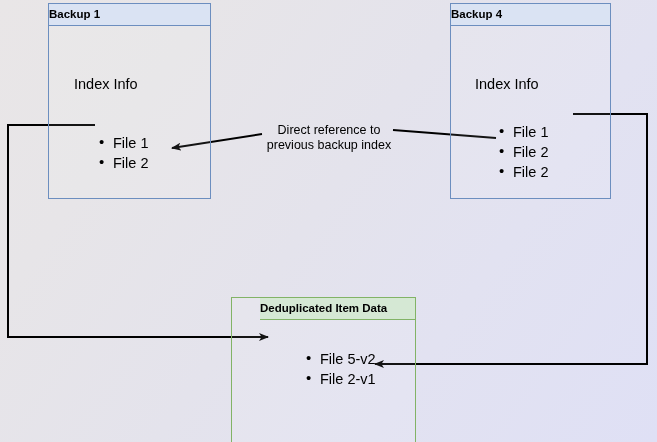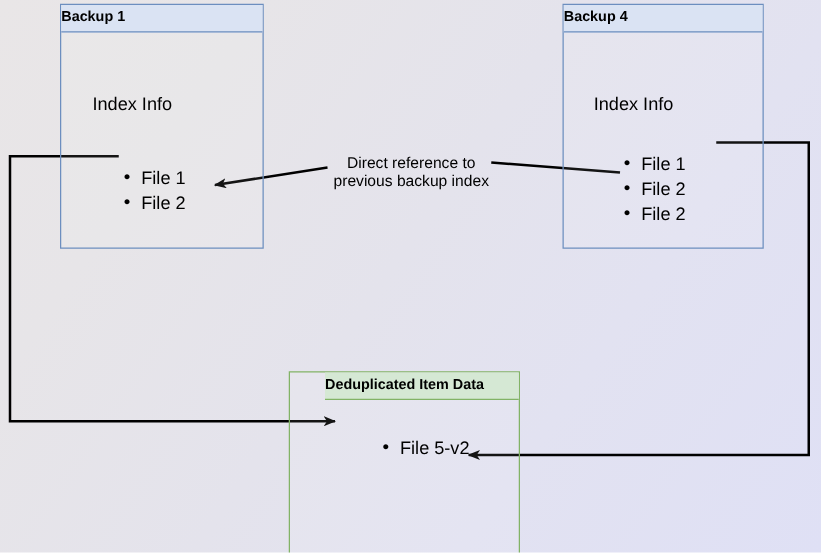--- a/index.html
+++ b/index.html
@@ -141,20 +141,21 @@
         <li>File 2</li>
       </ul>
     </div>
   </div>
 
   <div class="box green" style="left:231px; top:297px; width:185px; height:171px;padding-left:28px;">
     <div class="box-header">Deduplicated Item Data</div>
     <div class="box-body">
       <ul class="file-list" style="left:46px; top:29px;">
         <li>File 5-v2</li>
+        <li>File 2-v1</li>
       </ul>
     </div>
   </div>
 
   <div class="caption" style="left:249px; top:123px; width:160px;">Direct reference to
 previous backup index</div>
 
 </div>
 
 </body></html>

